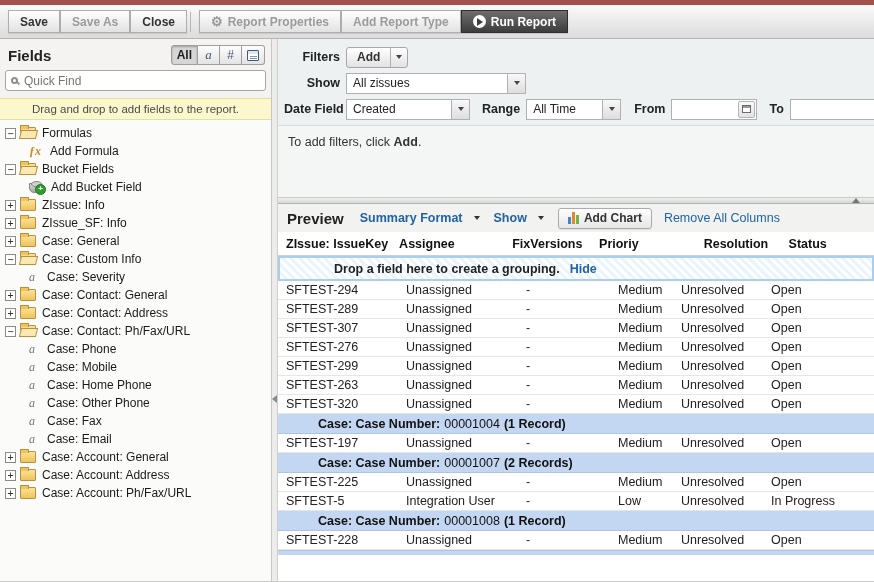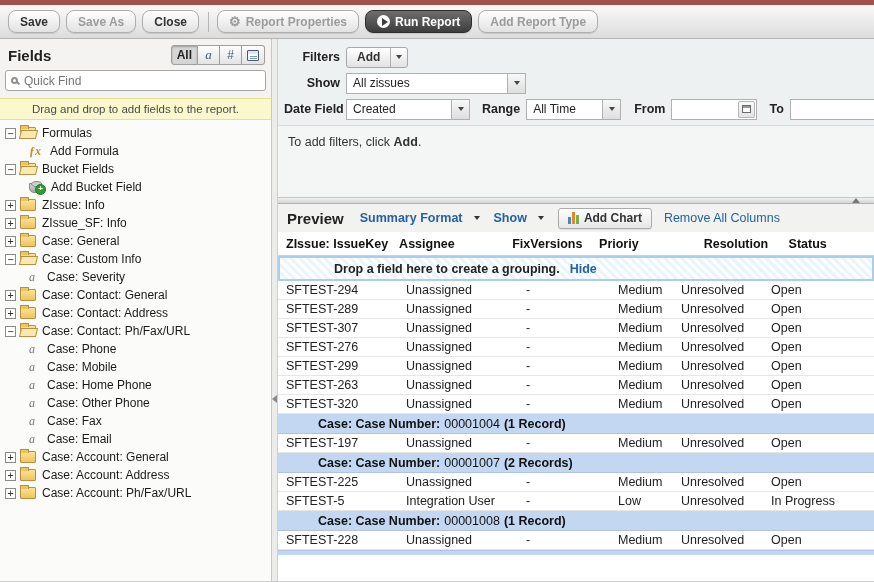--- a/index.html
+++ b/index.html
@@ -2,21 +2,21 @@
 <html><head>
 <meta charset="utf-8">
 <style>
   * { margin:0; padding:0; box-sizing:border-box; }
   body { font-family:"Liberation Sans", sans-serif; background:#fff; }
   .screen { width:874px; height:582px; position:relative; overflow:hidden; background:#fff; border-bottom:1px solid #ccc; }
 
   
   .topstrip { height:5px; background:#a2524a; }
   .toolbar { height:34px; background:linear-gradient(#fafafa,#dcdcdc); border-bottom:1px solid #b5b5b5; display:flex; align-items:center; padding:0 8px; }
-  .tb-btn { height:23px; padding:4px 11px; border:1px solid #aeaeae; border-radius:8px; background:linear-gradient(#ffffff,#e2e2e2); font-size:12px; font-weight:bold; color:#333; display:inline-flex; align-items:center; gap:5px; margin-right:6px; box-shadow:0 1px 1px rgba(0,0,0,.10); cursor:pointer; }
+  .tb-btn { height:23px; padding:4px 11px; border:1px solid #aeaeae; border-radius:0; background:linear-gradient(#ffffff,#e2e2e2); font-size:12px; font-weight:bold; color:#333; display:inline-flex; align-items:center; gap:5px; box-shadow:0 1px 1px rgba(0,0,0,.10); cursor:pointer; }
   .tb-btn.disabled { color:#9b9b9b; }
   .tb-sep { width:1px; height:20px; background:#b5b5b5; margin:0 8px 0 3px; }
   .tb-btn.run { background:linear-gradient(#6e6e6e,#3d3d3d); border-color:#2e2e2e; color:#fff; }
   .gear-glyph { font-size:13px; color:#9b9b9b; line-height:1; }
   .play-circle { width:13px; height:13px; border-radius:50%; background:#fff; display:inline-flex; align-items:center; justify-content:center; }
   .play-tri { width:0; height:0; border-left:6px solid #3d3d3d; border-top:4px solid transparent; border-bottom:4px solid transparent; margin-left:2px; }
 
   .main { display:flex; height:543px; }
 
   
@@ -122,27 +122,27 @@
 
   <div class="toolbar">
     <button class="tb-btn">Save</button>
     <button class="tb-btn disabled">Save As</button>
     <button class="tb-btn">Close</button>
     <div class="tb-sep"></div>
     <button class="tb-btn disabled">
       <span class="gear-glyph">⚙</span>
       <span>Report Properties</span>
     </button>
+    <button class="tb-btn disabled">Add Report Type</button>
     <button class="tb-btn run">
       <span class="play-circle">
           <span class="play-tri"></span>
         </span>
       <span>Run Report</span>
     </button>
-    <button class="tb-btn disabled">Add Report Type</button>
   </div>
 
   <div class="main">
     <div class="fields-panel">
       <div class="fp-head">
         <div class="fp-title">Fields</div>
         <div class="seg">
           <div class="seg-btn active">All</div>
           <div class="seg-btn">
               <span class="seg-a">a</span>

